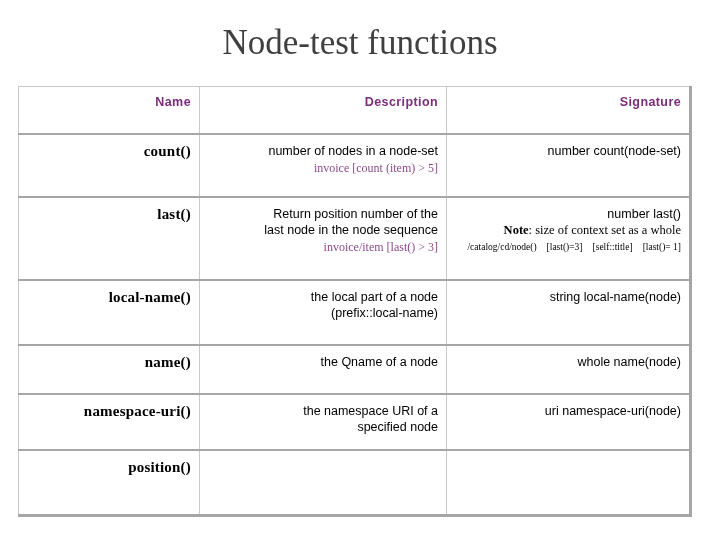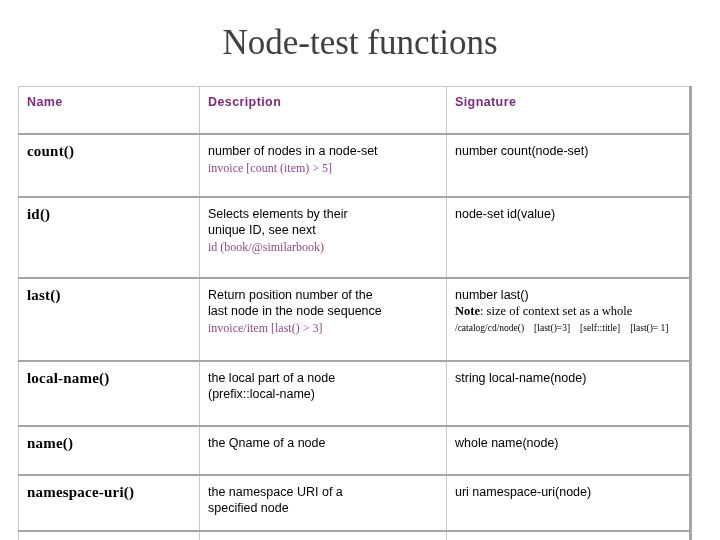--- a/index.html
+++ b/index.html
@@ -51,20 +51,21 @@
   table.fn-table col.c-desc { width: 247px; }
   table.fn-table col.c-sig  { width: 244px; }
 
   table.fn-table th,
   table.fn-table td {
     vertical-align: top;
     padding: 8px 8px 8px 8px;
     border-right: 1px solid #c8c8c8;
     border-bottom: 2px solid #a6a6a6;
     background: #ffffff;
+    text-align: right;
   }
   table.fn-table th:last-child,
   table.fn-table td:last-child {
     border-right: none;
   }
   table.fn-table tr:last-child td {
     border-bottom: none;
   }
 
   th.hdr {
@@ -164,31 +165,20 @@
           <td class="name-cell">count()</td>
           <td class="desc-cell">
             <span class="desc-line">number of nodes in a node-set</span>
             <span class="example">invoice [count (item) &gt; 5]</span>
           </td>
           <td class="sig-cell">
             <span class="desc-line">number count(node-set)</span>
           </td>
         </tr>
 
-        <tr class="r2">
-          <td class="name-cell">id()</td>
-          <td class="desc-cell">
-            <span class="desc-line">Selects elements by their</span>
-            <span class="desc-line">unique ID, see next</span>
-            <span class="example">id (book/@similarbook)</span>
-          </td>
-          <td class="sig-cell">
-            <span class="desc-line">node-set id(value)</span>
-          </td>
-        </tr>
 
         <tr class="r3">
           <td class="name-cell">last()</td>
           <td class="desc-cell">
             <span class="desc-line">Return position number of the</span>
             <span class="desc-line">last node in the node sequence</span>
             <span class="example">invoice/item [last() &gt; 3]</span>
           </td>
           <td class="sig-cell">
             <span class="desc-line">number last()</span>

